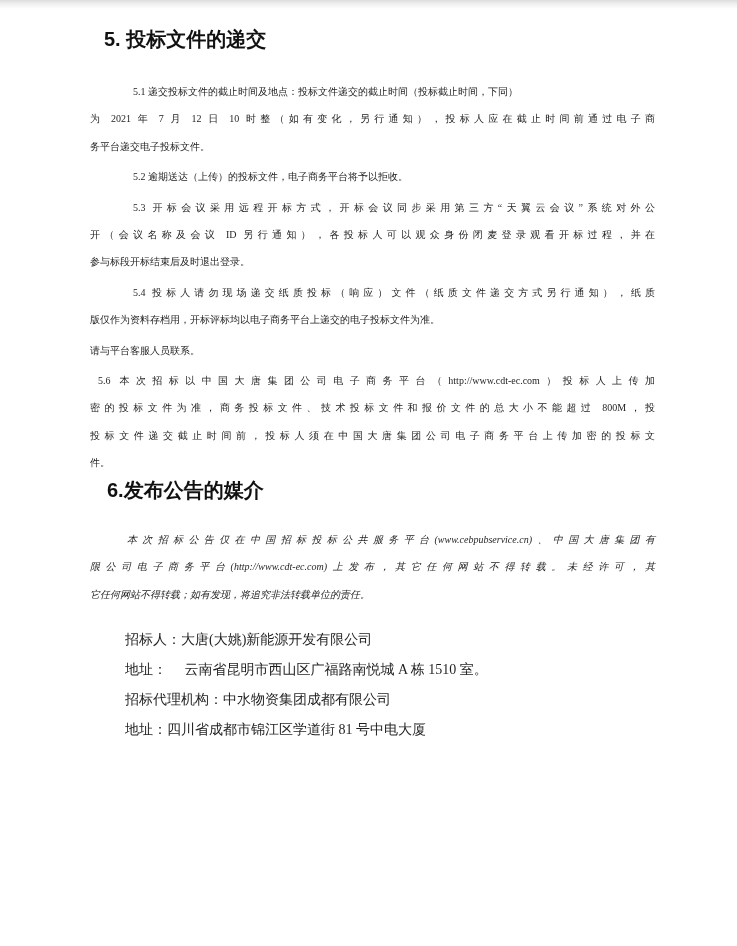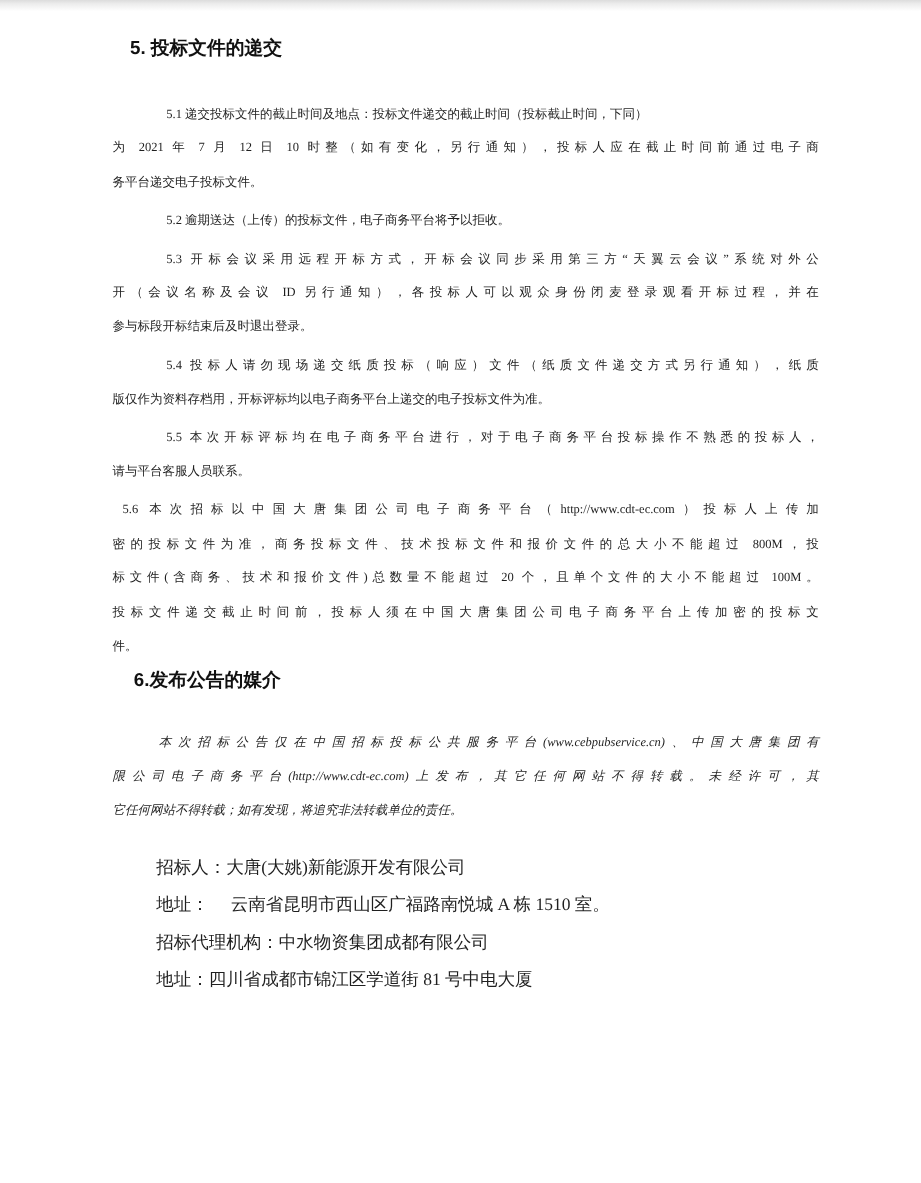--- a/index.html
+++ b/index.html
@@ -20,21 +20,21 @@
   }
   .doc {
     position: absolute;
     top: 0;
     left: 90px;
     width: 565px;
   }
   .sec-heading {
     font-family: "Liberation Sans", "DejaVu Sans", sans-serif;
     font-weight: bold;
-    font-size: 15px;
+    font-size: 20px;
     line-height: 26px;
     color: #111111;
     margin: 0;
   }
   .h5 { margin-top: 26px; margin-left: 14px; }
   .h6 { margin-left: 17px; }
   .h7 { margin-top: 17px; margin-left: 0px; }
   .para {
     font-size: 10px;
     margin-top: 3px;
@@ -87,28 +87,26 @@
         <div class="line full">开（会议名称及会议 ID 另行通知），各投标人可以观众身份闭麦登录观看开标过程，并在</div>
         <div class="line">参与标段开标结束后及时退出登录。</div>
       </div>
 
     <div class="para">
         <div class="line full" style="text-indent: 43px;">5.4 投标人请勿现场递交纸质投标（响应）文件（纸质文件递交方式另行通知），纸质</div>
         <div class="line">版仅作为资料存档用，开标评标均以电子商务平台上递交的电子投标文件为准。</div>
       </div>
 
     <div class="para">
-        <div class="line full" style="text-indent: 43px;">5.5 本次开标评标均在电子商务平台进行，对于电子商务平台投标操作不熟悉的投标人，</div>
         <div class="line">请与平台客服人员联系。</div>
       </div>
 
     <div class="para">
         <div class="line full" style="text-indent: 8px;">5.6 本次招标以中国大唐集团公司电子商务平台（http://www.cdt-ec.com）投标人上传加</div>
         <div class="line full">密的投标文件为准，商务投标文件、技术投标文件和报价文件的总大小不能超过 800M，投</div>
-        <div class="line full">标文件(含商务、技术和报价文件)总数量不能超过 20 个，且单个文件的大小不能超过 100M。</div>
         <div class="line full">投标文件递交截止时间前，投标人须在中国大唐集团公司电子商务平台上传加密的投标文</div>
         <div class="line">件。</div>
       </div>
 
     <h2 class="sec-heading h6">6.发布公告的媒介</h2>
 
     <div class="para para-6">
         <div class="line full" style="text-indent: 37px;">本次招标公告仅在中国招标投标公共服务平台(www.cebpubservice.cn)、中国大唐集团有</div>
         <div class="line full">限公司电子商务平台(http://www.cdt-ec.com)上发布，其它任何网站不得转载。未经许可，其</div>
         <div class="line">它任何网站不得转载；如有发现，将追究非法转载单位的责任。</div>

